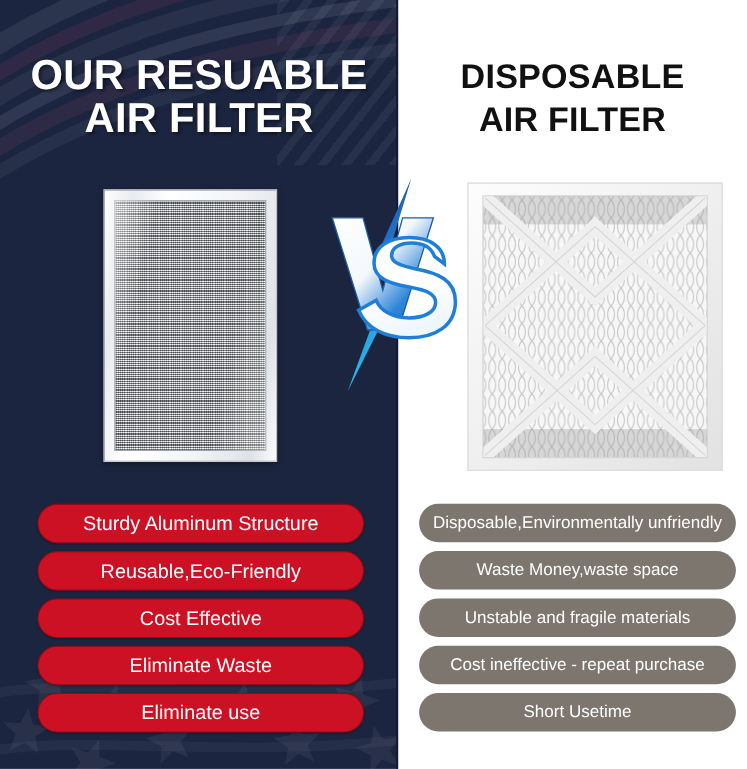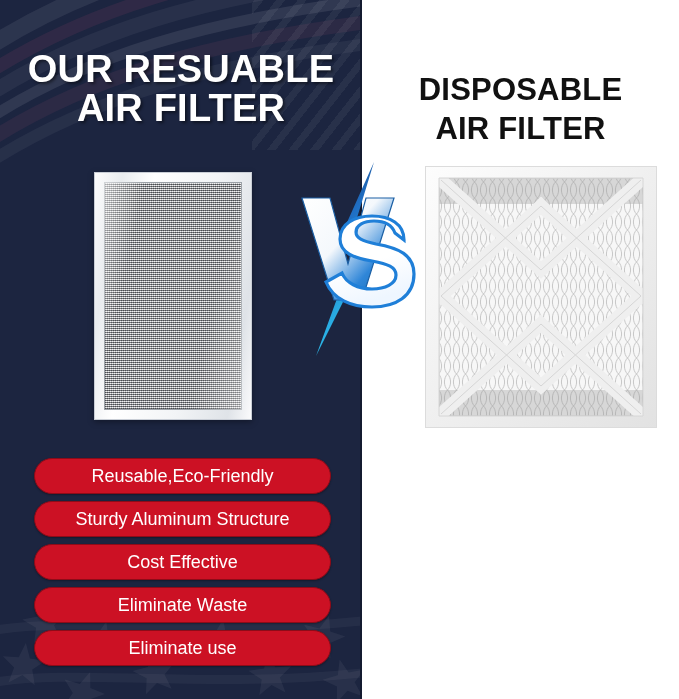--- a/index.html
+++ b/index.html
@@ -47,21 +47,20 @@
     text-shadow:2px 2px 3px rgba(0,0,0,0.45);
     white-space:pre-line;
   }
   .title-right{
     position:absolute;left:362px;top:50px;width:317px;
     text-align:center;
     color:#111111;
     font-size:31px;font-weight:bold;
     letter-spacing:0.2px;line-height:39px;
     white-space:pre-line;
-    margin-top:20px;
   }
 
   
   .filter-reusable{
     position:absolute;left:94px;top:172px;
     width:158px;height:248px;
     background:linear-gradient(100deg,#fdfdfd 0%,#e9ecef 14%,#ffffff 30%,#f2f4f6 62%,#dfe3e8 88%,#fbfbfc 100%);
     border:1px solid #c9ced6;
     box-shadow:0 2px 6px rgba(0,0,0,0.35);
     padding:9px;box-sizing:border-box;
@@ -272,21 +271,28 @@
                  C66,81 60,78 60,72
                  C60,65 68,61 78,61
                  C89,61 96,65 99,73 Z" fill="url(#sG)" stroke="#1f7fd8" stroke-width="3.2"></path>
       </g>
 
       <text x="-999" y="-999">VS</text>
     </svg>
   </div>
 
   <div class="pills-left">
+    <div class="pill-red">Sturdy Aluminum Structure</div>
     <div class="pill-red">Reusable,Eco-Friendly</div>
-    <div class="pill-red">Sturdy Aluminum Structure</div>
     <div class="pill-red">Cost Effective</div>
     <div class="pill-red">Eliminate Waste</div>
     <div class="pill-red">Eliminate use</div>
   </div>
 
+  <div class="pills-right">
+    <div class="pill-gray">Disposable,Environmentally unfriendly</div>
+    <div class="pill-gray">Waste Money,waste space</div>
+    <div class="pill-gray">Unstable and fragile materials</div>
+    <div class="pill-gray">Cost ineffective - repeat purchase</div>
+    <div class="pill-gray">Short Usetime</div>
+  </div>
 
 </div>
 
 </body></html>

